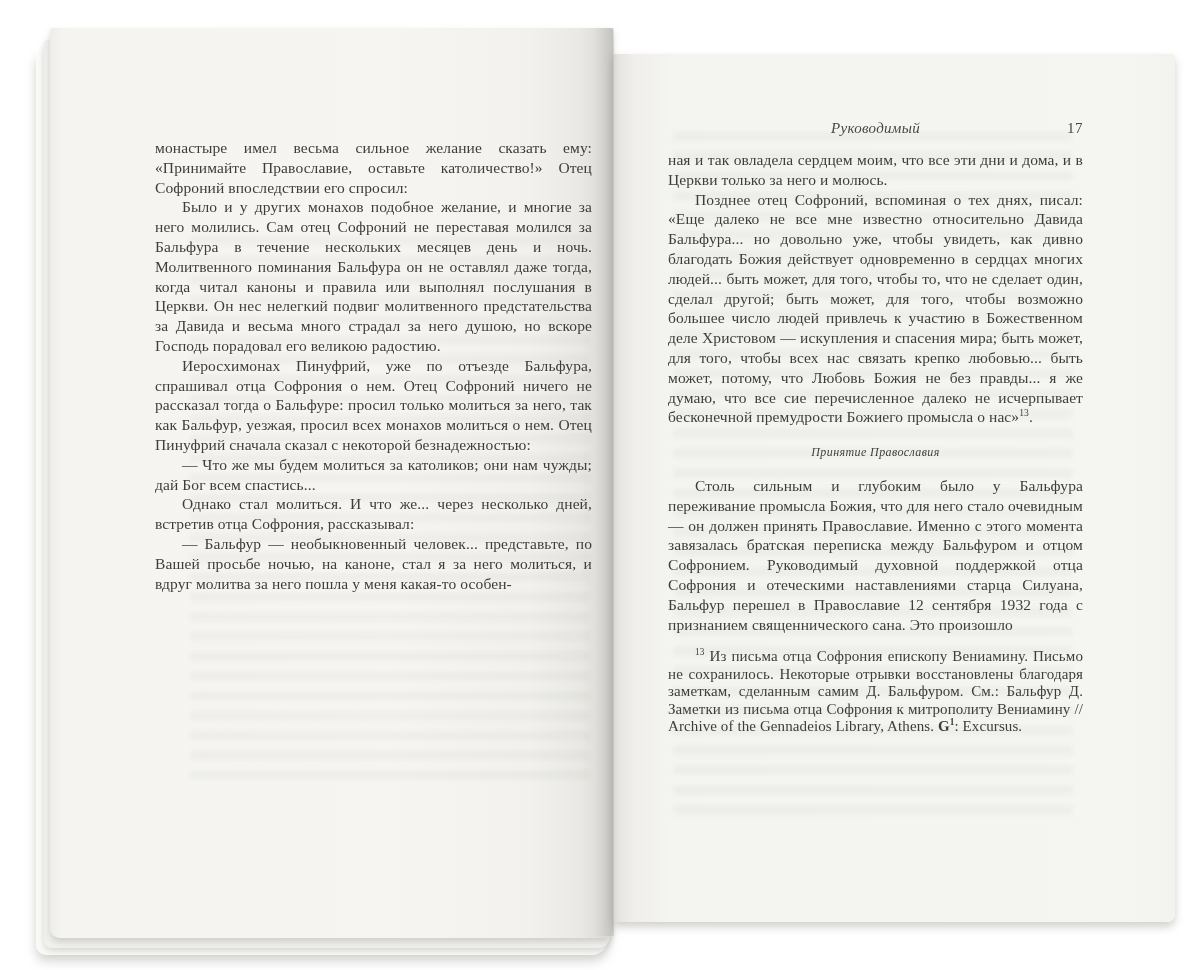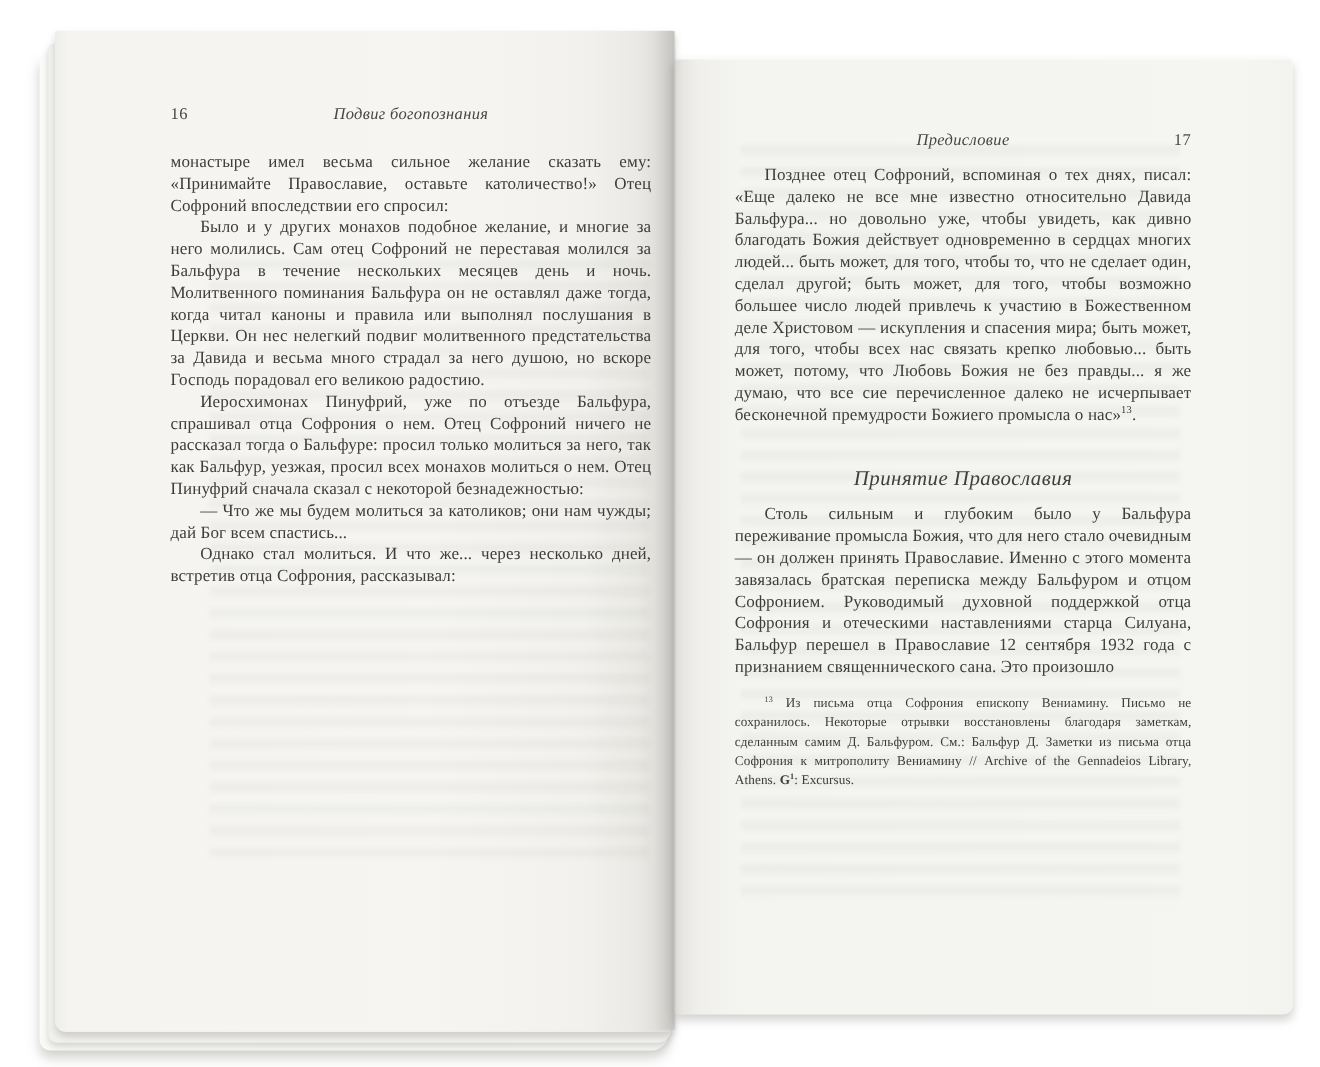--- a/index.html
+++ b/index.html
@@ -71,62 +71,60 @@
   .pbody {
     position:absolute; font-size:15.5px; line-height:19.8px;
     color:#3e3d3b; text-align:justify; letter-spacing:.1px;
   }
   .pbody p { margin:0; text-indent:27px; }
   .pbody p.cont { text-indent:0; }
   .body-left  { left:105px; top:110px; width:437px; }
   .body-right { left:55px;  top:96px;  width:415px; }
 
   .section-heading {
-    margin:38px 0 13px; font-size:19px; font-weight:normal; font-style:italic;
+    margin:16px 0 13px; font-size:12px; font-weight:normal; font-style:italic;
     text-align:center; text-indent:0; letter-spacing:.4px; color:#403f3d;
   }
 
   .fnref { font-size:62%; line-height:0; }
-  .footnote { font-size:12px; line-height:17.5px; margin-top:14px !important; text-indent:16px; }
+  .footnote { font-size:15px; line-height:17.5px; margin-top:14px !important; text-indent:16px; }
   .sigla { font-weight:bold; }
 </style>
 </head>
 <body>
 
 <div class="photo">
 
   <div class="sheet sheet-b2"></div>
   <div class="sheet sheet-b1"></div>
 
   <div class="page page-left">
     <div class="ghost ghost-left"></div>
 
-    <div class="runhead runhead-left">
-      <span class="pagenum">16</span>
-      <span class="runtitle">Подвиг богопознания</span>
-    </div>
 
     <div class="pbody body-left">
       <p class="cont">монастыре имел весьма сильное желание сказать ему: «Принимайте Православие, оставьте католичество!» Отец Софроний впоследствии его спросил:</p>
       <p>Было и у других монахов подобное желание, и многие за него молились. Сам отец Софроний не переставая молился за Бальфура в течение нескольких месяцев день и ночь. Молитвенного поминания Бальфура он не оставлял даже тогда, когда читал каноны и правила или выполнял послушания в Церкви. Он нес нелегкий подвиг молитвенного предстательства за Давида и весьма много страдал за него душою, но вскоре Господь порадовал его великою радостию.</p>
       <p>Иеросхимонах Пинуфрий, уже по отъезде Бальфура, спрашивал отца Софрония о нем. Отец Софроний ничего не рассказал тогда о Бальфуре: просил только молиться за него, так как Бальфур, уезжая, просил всех монахов молиться о нем. Отец Пинуфрий сначала сказал с некоторой безнадежностью:</p>
       <p>— Что же мы будем молиться за католиков; они нам чужды; дай Бог всем спастись...</p>
       <p>Однако стал молиться. И что же... через несколько дней, встретив отца Софрония, рассказывал:</p>
+      <p>— Бальфур — необыкновенный человек... представьте, по Вашей просьбе ночью, на каноне, стал я за него молиться, и вдруг молитва за него пошла у меня какая-то особен-</p>
     </div>
   </div>
 
   <div class="page page-right">
     <div class="ghost ghost-right"></div>
 
     <div class="runhead runhead-right">
-      <span class="runtitle">Предисловие</span>
+      <span class="runtitle">Руководимый</span>
       <span class="pagenum">17</span>
     </div>
 
     <div class="pbody body-right">
+      <p class="cont">ная и так овладела сердцем моим, что все эти дни и дома, и в Церкви только за него и молюсь.</p>
       <p><span>Позднее отец Софроний, вспоминая о тех днях, писал: «Еще далеко не все мне известно относительно Давида Бальфура... но довольно уже, чтобы увидеть, как дивно благодать Божия действует одновременно в сердцах многих людей... быть может, для того, чтобы то, что не сделает один, сделал другой; быть может, для того, чтобы возможно большее число людей привлечь к участию в Божественном деле Христовом — искупления и спасения мира; быть может, для того, чтобы всех нас связать крепко любовью... быть может, потому, что Любовь Божия не без правды... я же думаю, что все сие перечисленное далеко не исчерпывает бесконечной премудрости Божиего промысла о нас»</span><sup class="fnref">13</sup><span>.</span></p>
 
       <h3 class="section-heading">Принятие Православия</h3>
 
       <p>Столь сильным и глубоким было у Бальфура переживание промысла Божия, что для него стало очевидным — он должен принять Православие. Именно с этого момента завязалась братская переписка между Бальфуром и отцом Софронием. Руководимый духовной поддержкой отца Софрония и отеческими наставлениями старца Силуана, Бальфур перешел в Православие 12 сентября 1932 года с признанием священнического сана. Это произошло</p>
 
       <p class="footnote">
         <sup class="fnref">13</sup>
         <span>Из письма отца Софрония епископу Вениамину. Письмо не сохранилось. Некоторые отрывки восстановлены благодаря заметкам, сделанным самим Д. Бальфуром. См.: Бальфур Д. Заметки из письма отца Софрония к митрополиту Вениамину // Archive of the Gennadeios Library, Athens.</span>
         <b class="sigla"><span>G</span><sup class="fnref">1</sup></b><span>: Excursus.</span>

